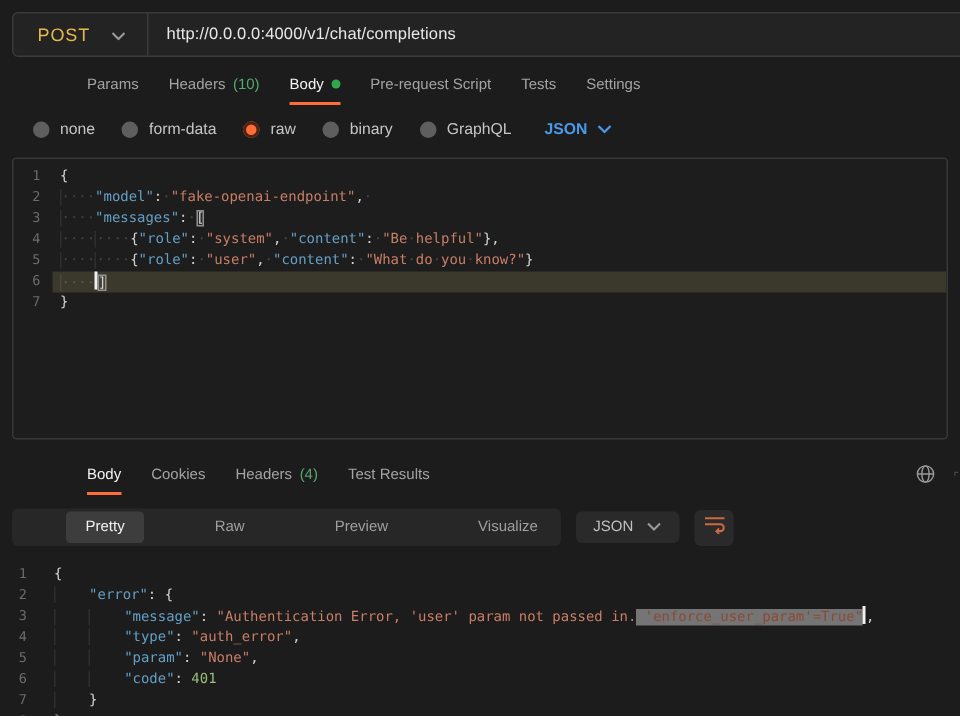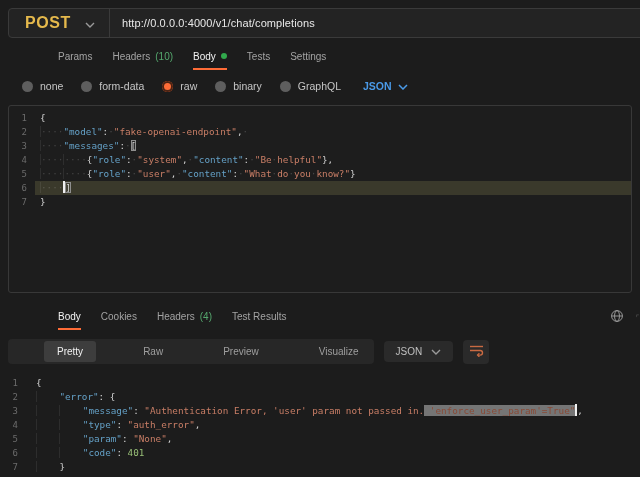--- a/index.html
+++ b/index.html
@@ -12,21 +12,21 @@
   }
 
   
   .url-bar {
     display: flex; align-items: center;
     margin: 8px 0 0 8px; width: 640px; height: 30px;
     border: 1px solid #3a3a3a; border-radius: 4px;
     background: #232323;
   }
   .method-box { display: flex; align-items: center; gap: 14px; padding: 0 14px 0 16px; height: 100%; cursor: pointer; }
-  .method-label { color: #e5b94c; font-weight: bold; font-size: 16px; letter-spacing: .6px; }
+  .method-label { color: #e5b94c; font-weight: normal; font-size: 12px; letter-spacing: .6px; }
   .vdivider { width: 1px; height: 28px; background: #3a3a3a; }
   .url-text { font-size: 11px; color: #e8e8e8; padding-left: 12px; letter-spacing: .1px; }
 
   
   .tabs { display: flex; align-items: center; gap: 20px; padding: 0 14px; height: 30px; margin-top: 3px; margin-left: 44px; }
   .tab { font-size: 10px; color: #a3a3a3; display: flex; align-items: center; gap: 5px;
          padding: 8px 0 6px; border-bottom: 2px solid transparent; cursor: pointer; }
   .tab.active { color: #f2f2f2; border-bottom-color: #ff6c37; }
   .count { color: #55a86e; }
   .green-dot { width: 6px; height: 6px; border-radius: 50%; background: #31a84c; display: inline-block; }
@@ -106,20 +106,23 @@
     </div>
   <div class="tab">
       <span>Headers</span>
       <span class="count">(10)</span>
     </div>
   <div class="tab active">
       <span>Body</span>
       <span class="green-dot"></span>
     </div>
   <div class="tab">
+      <span>Pre-request Script</span>
+    </div>
+  <div class="tab">
       <span>Tests</span>
     </div>
   <div class="tab">
       <span>Settings</span>
     </div>
 </div>
 
 <div class="radio-row">
   <div class="radio">
       <span class="radio-circle"></span>

